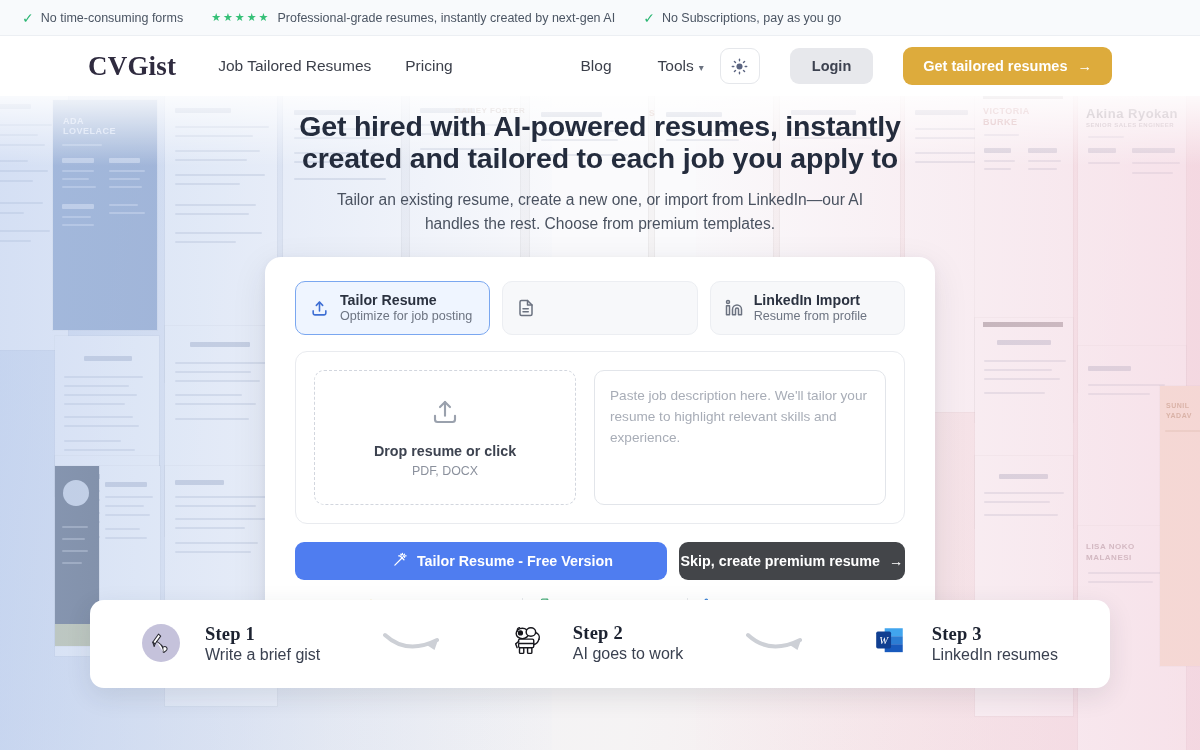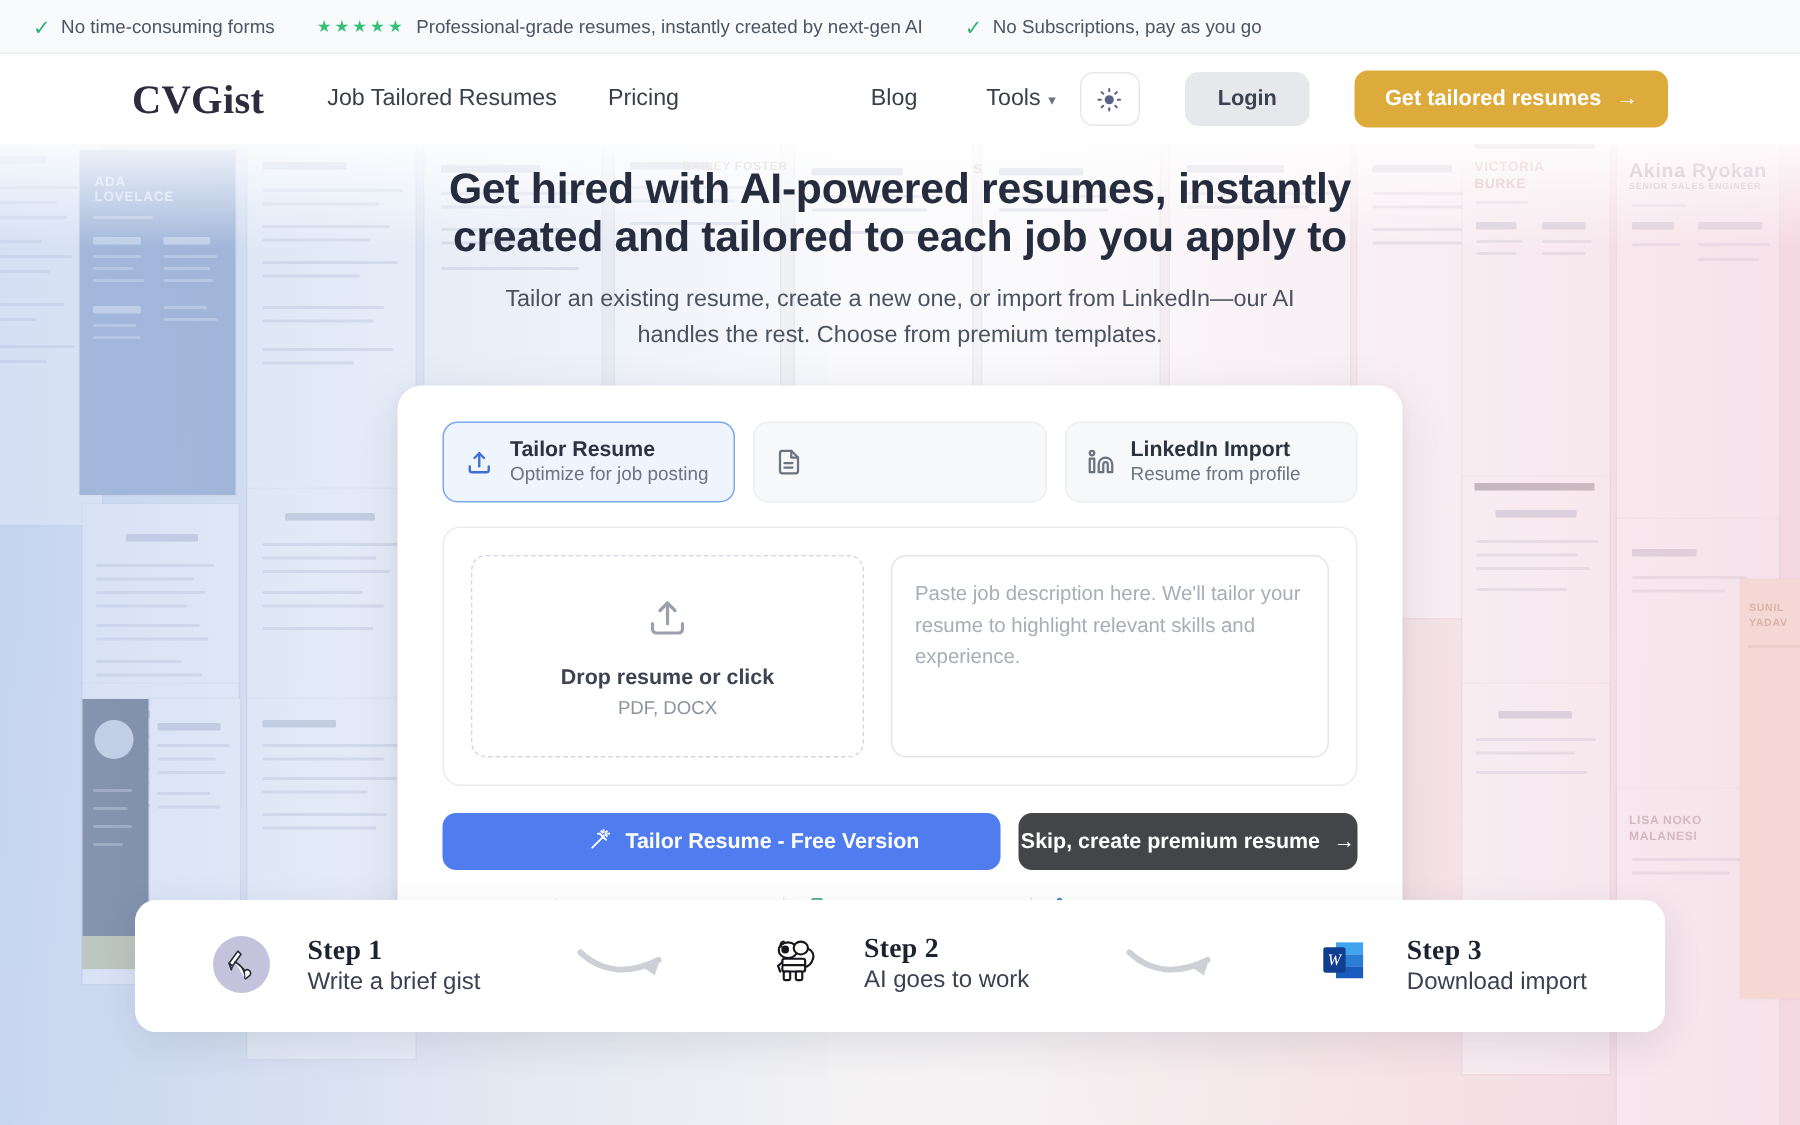--- a/index.html
+++ b/index.html
@@ -722,18 +722,18 @@
         <svg width="34" height="34" viewBox="0 0 32 32">
           <rect x="11" y="4" width="17" height="7.5" fill="#41a5ee"></rect>
           <rect x="11" y="11.5" width="17" height="7.5" fill="#2b7cd3"></rect>
           <rect x="11" y="19" width="17" height="7.5" fill="#185abd"></rect>
           <rect x="3" y="7" width="14" height="16" rx="1.6" fill="#103f91"></rect>
           <text x="10" y="18.4" font-family="Liberation Serif, serif" font-size="10" font-style="italic" fill="#ffffff" text-anchor="middle">W</text>
         </svg>
       </span>
       <span class="step-txt">
         <span class="step-title">Step 3</span>
-        <span class="step-sub">Download import</span>
+        <span class="step-sub">LinkedIn resumes</span>
       </span>
     </div>
 
   </div>
 </div>
 
 </body></html>

